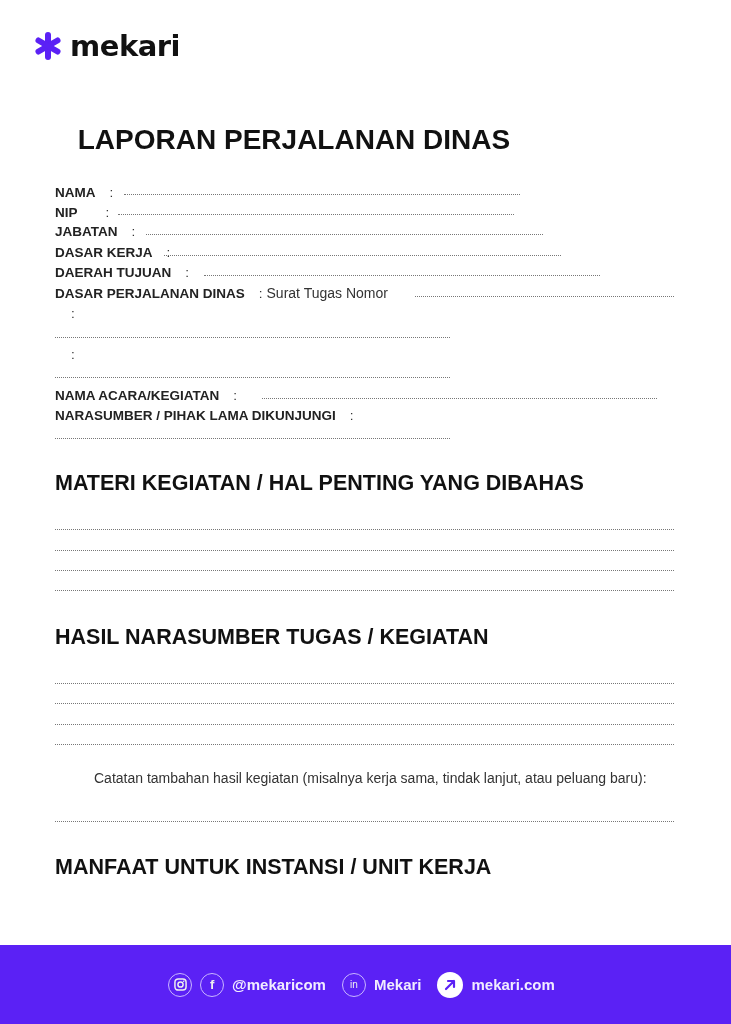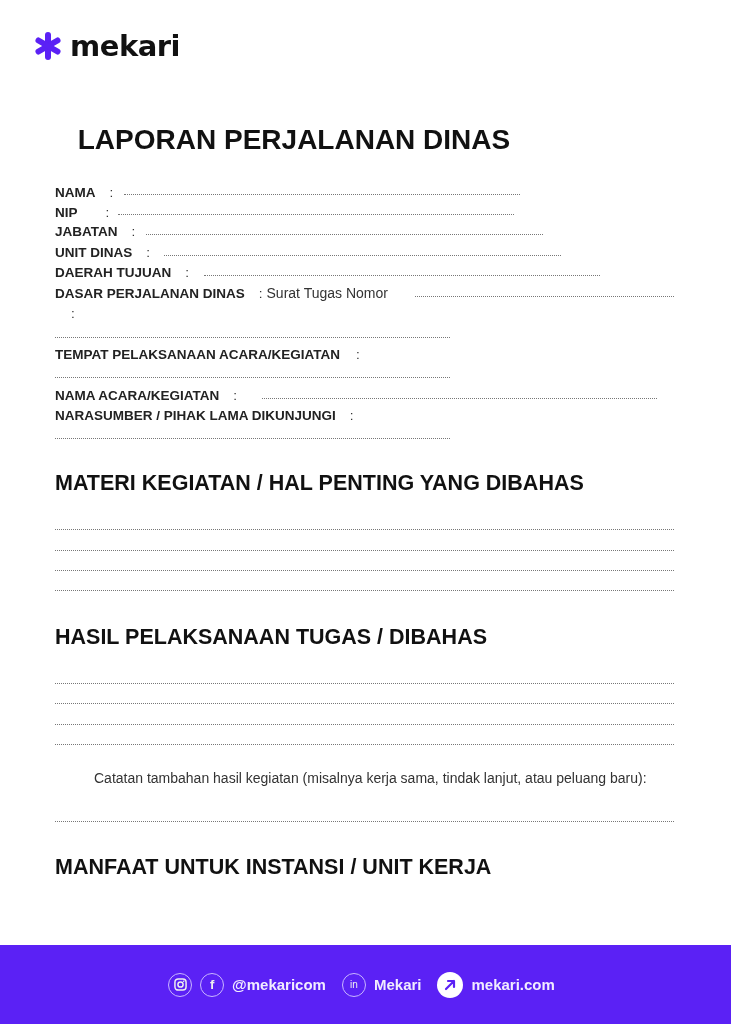--- a/index.html
+++ b/index.html
@@ -46,21 +46,21 @@
 </div>
 <div class="dots" style="left:118px;width:396px;top:214px"></div>
 
 <div class="field" style="top:222px">
   <span>JABATAN</span>
   <span class="colon" style="margin-left:14px">:</span>
 </div>
 <div class="dots" style="left:146px;width:397px;top:234px"></div>
 
 <div class="field" style="top:243px">
-  <span>UNIT DINAS</span>
+  <span>DASAR KERJA</span>
   <span class="colon" style="margin-left:14px">:</span>
 </div>
 <div class="dots" style="left:164px;width:397px;top:255px"></div>
 
 <div class="field" style="top:263px">
   <span>DAERAH TUJUAN</span>
   <span class="colon" style="margin-left:14px">:</span>
 </div>
 <div class="dots" style="left:204px;width:396px;top:275px"></div>
 
@@ -70,21 +70,20 @@
   <span class="normal">Surat Tugas Nomor</span>
 </div>
 <div class="dots" style="left:415px;width:259px;top:296px"></div>
 
 <div class="field" style="top:304px">
   <span class="colon" style="margin-left:16px">:</span>
 </div>
 <div class="dots" style="left:55px;width:395px;top:337px"></div>
 
 <div class="field" style="top:345px">
-  <span>TEMPAT PELAKSANAAN ACARA/KEGIATAN</span>
   <span class="colon" style="margin-left:16px">:</span>
 </div>
 <div class="dots" style="left:55px;width:395px;top:377px"></div>
 
 <div class="field" style="top:386px">
   <span>NAMA ACARA/KEGIATAN</span>
   <span class="colon" style="margin-left:14px">:</span>
 </div>
 <div class="dots" style="left:262px;width:395px;top:398px"></div>
 
@@ -93,21 +92,21 @@
   <span class="colon" style="margin-left:14px">:</span>
 </div>
 <div class="dots" style="left:55px;width:395px;top:438px"></div>
 
 <div class="section" style="top:471px">MATERI KEGIATAN / HAL PENTING YANG DIBAHAS</div>
 <div class="dots" style="left:55px;width:619px;top:529px"></div>
 <div class="dots" style="left:55px;width:619px;top:550px"></div>
 <div class="dots" style="left:55px;width:619px;top:570px"></div>
 <div class="dots" style="left:55px;width:619px;top:590px"></div>
 
-<div class="section" style="top:625px">HASIL PELAKSANAAN TUGAS / DIBAHAS</div>
+<div class="section" style="top:625px">HASIL NARASUMBER TUGAS / KEGIATAN</div>
 <div class="dots" style="left:55px;width:619px;top:683px"></div>
 <div class="dots" style="left:55px;width:619px;top:703px"></div>
 <div class="dots" style="left:55px;width:619px;top:724px"></div>
 <div class="dots" style="left:55px;width:619px;top:744px"></div>
 <div class="note">Catatan tambahan hasil kegiatan (misalnya kerja sama, tindak lanjut, atau peluang baru):</div>
 <div class="dots" style="left:55px;width:619px;top:821px"></div>
 
 <div class="section" style="top:855px">MANFAAT UNTUK INSTANSI / UNIT KERJA</div>
 
 <div class="footer">

